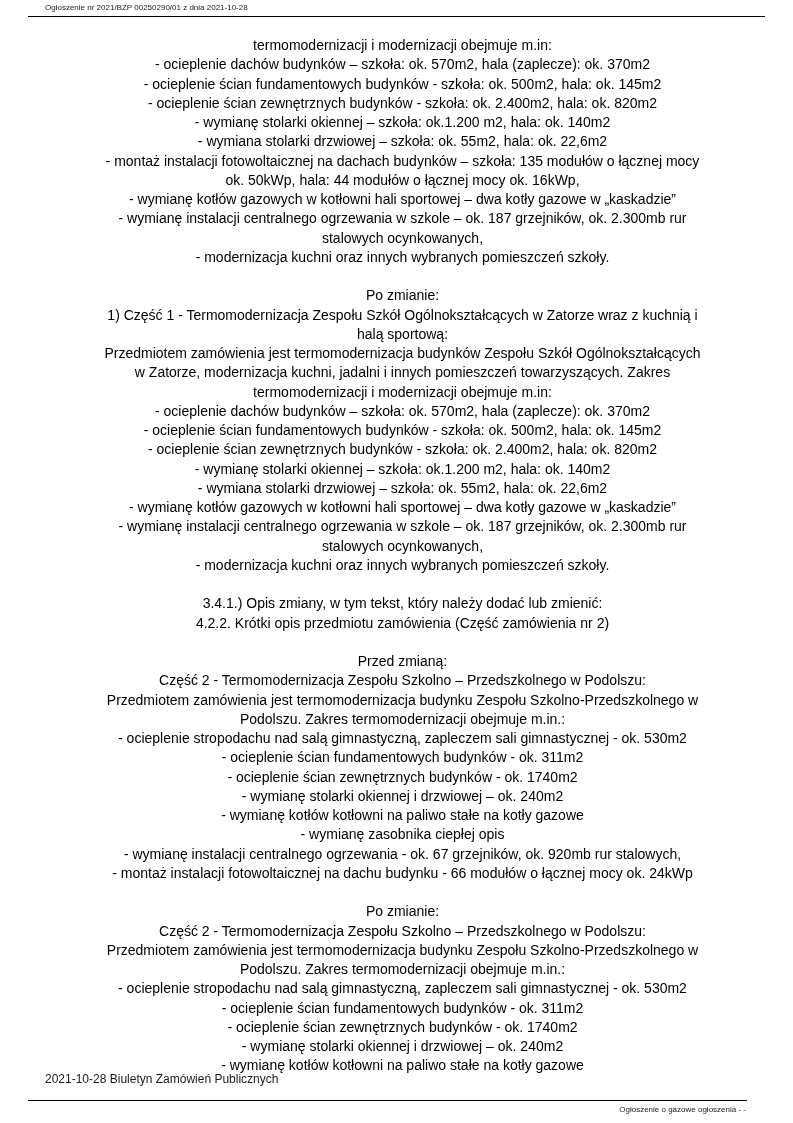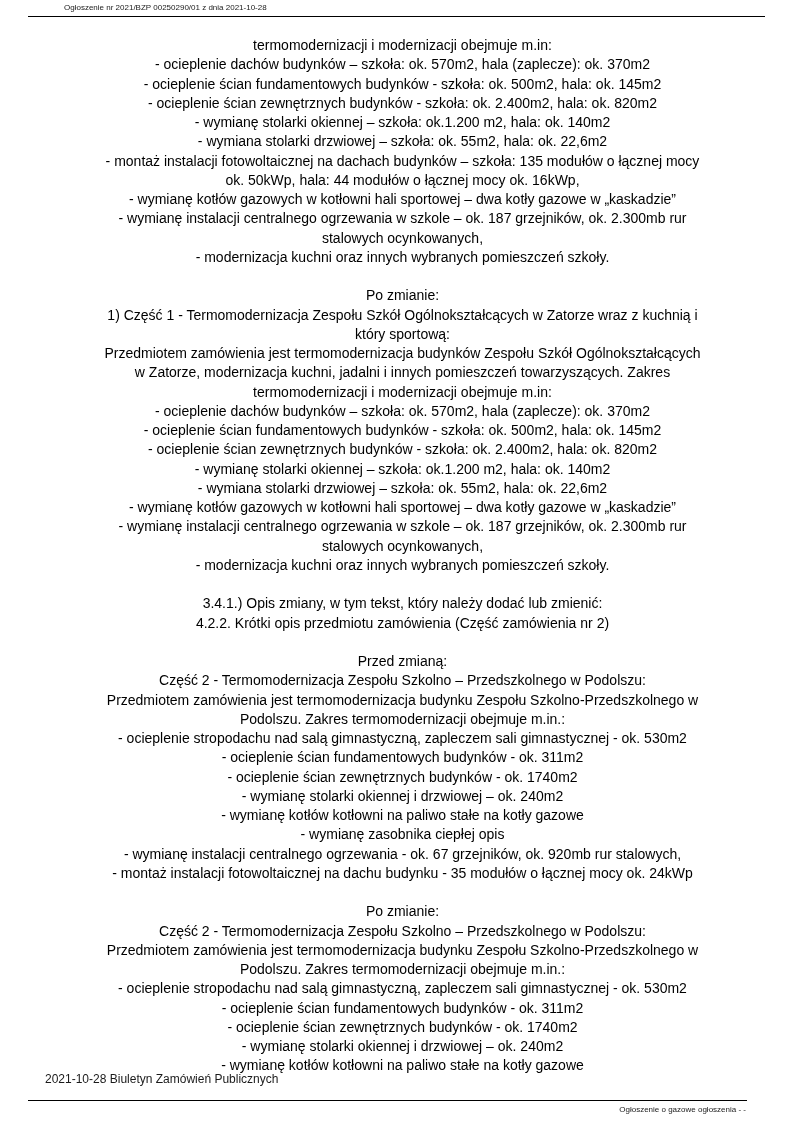--- a/index.html
+++ b/index.html
@@ -17,21 +17,20 @@
     overflow: hidden;
   }
   .header-text {
     position: absolute;
     left: 45px;
     top: 2px;
     font-size: 8px;
     line-height: 11px;
     color: #1a1a1a;
     white-space: nowrap;
-    margin-left: 19px;
   }
   .rule {
     position: absolute;
     height: 1px;
     background: #000000;
   }
   .header-rule {
     left: 28px;
     top: 16px;
     width: 737px;
@@ -96,21 +95,21 @@
       <div class="line">- wymiana stolarki drzwiowej – szkoła: ok. 55m2, hala: ok. 22,6m2</div>
       <div class="line">- montaż instalacji fotowoltaicznej na dachach budynków – szkoła: 135 modułów o łącznej mocy</div>
       <div class="line">ok. 50kWp, hala: 44 modułów o łącznej mocy ok. 16kWp,</div>
       <div class="line">- wymianę kotłów gazowych w kotłowni hali sportowej – dwa kotły gazowe w „kaskadzie”</div>
       <div class="line">- wymianę instalacji centralnego ogrzewania w szkole – ok. 187 grzejników, ok. 2.300mb rur</div>
       <div class="line">stalowych ocynkowanych,</div>
       <div class="line">- modernizacja kuchni oraz innych wybranych pomieszczeń szkoły.</div>
       <div class="line spacer"></div>
       <div class="line">Po zmianie:</div>
       <div class="line">1) Część 1 - Termomodernizacja Zespołu Szkół Ogólnokształcących w Zatorze wraz z kuchnią i</div>
-      <div class="line">który sportową:</div>
+      <div class="line">halą sportową:</div>
       <div class="line">Przedmiotem zamówienia jest termomodernizacja budynków Zespołu Szkół Ogólnokształcących</div>
       <div class="line">w Zatorze, modernizacja kuchni, jadalni i innych pomieszczeń towarzyszących. Zakres</div>
       <div class="line">termomodernizacji i modernizacji obejmuje m.in:</div>
       <div class="line">- ocieplenie dachów budynków – szkoła: ok. 570m2, hala (zaplecze): ok. 370m2</div>
       <div class="line">- ocieplenie ścian fundamentowych budynków - szkoła: ok. 500m2, hala: ok. 145m2</div>
       <div class="line">- ocieplenie ścian zewnętrznych budynków - szkoła: ok. 2.400m2, hala: ok. 820m2</div>
       <div class="line">- wymianę stolarki okiennej – szkoła: ok.1.200 m2, hala: ok. 140m2</div>
       <div class="line">- wymiana stolarki drzwiowej – szkoła: ok. 55m2, hala: ok. 22,6m2</div>
       <div class="line">- wymianę kotłów gazowych w kotłowni hali sportowej – dwa kotły gazowe w „kaskadzie”</div>
       <div class="line">- wymianę instalacji centralnego ogrzewania w szkole – ok. 187 grzejników, ok. 2.300mb rur</div>
@@ -124,21 +123,21 @@
       <div class="line">Część 2 - Termomodernizacja Zespołu Szkolno – Przedszkolnego w Podolszu:</div>
       <div class="line">Przedmiotem zamówienia jest termomodernizacja budynku Zespołu Szkolno-Przedszkolnego w</div>
       <div class="line">Podolszu. Zakres termomodernizacji obejmuje m.in.:</div>
       <div class="line">- ocieplenie stropodachu nad salą gimnastyczną, zapleczem sali gimnastycznej - ok. 530m2</div>
       <div class="line">- ocieplenie ścian fundamentowych budynków - ok. 311m2</div>
       <div class="line">- ocieplenie ścian zewnętrznych budynków - ok. 1740m2</div>
       <div class="line">- wymianę stolarki okiennej i drzwiowej – ok. 240m2</div>
       <div class="line">- wymianę kotłów kotłowni na paliwo stałe na kotły gazowe</div>
       <div class="line">- wymianę zasobnika ciepłej opis</div>
       <div class="line">- wymianę instalacji centralnego ogrzewania - ok. 67 grzejników, ok. 920mb rur stalowych,</div>
-      <div class="line">- montaż instalacji fotowoltaicznej na dachu budynku - 35 modułów o łącznej mocy ok. 24kWp</div>
+      <div class="line">- montaż instalacji fotowoltaicznej na dachu budynku - 66 modułów o łącznej mocy ok. 24kWp</div>
       <div class="line spacer"></div>
       <div class="line">Po zmianie:</div>
       <div class="line">Część 2 - Termomodernizacja Zespołu Szkolno – Przedszkolnego w Podolszu:</div>
       <div class="line">Przedmiotem zamówienia jest termomodernizacja budynku Zespołu Szkolno-Przedszkolnego w</div>
       <div class="line">Podolszu. Zakres termomodernizacji obejmuje m.in.:</div>
       <div class="line">- ocieplenie stropodachu nad salą gimnastyczną, zapleczem sali gimnastycznej - ok. 530m2</div>
       <div class="line">- ocieplenie ścian fundamentowych budynków - ok. 311m2</div>
       <div class="line">- ocieplenie ścian zewnętrznych budynków - ok. 1740m2</div>
       <div class="line">- wymianę stolarki okiennej i drzwiowej – ok. 240m2</div>
       <div class="line">- wymianę kotłów kotłowni na paliwo stałe na kotły gazowe</div>

